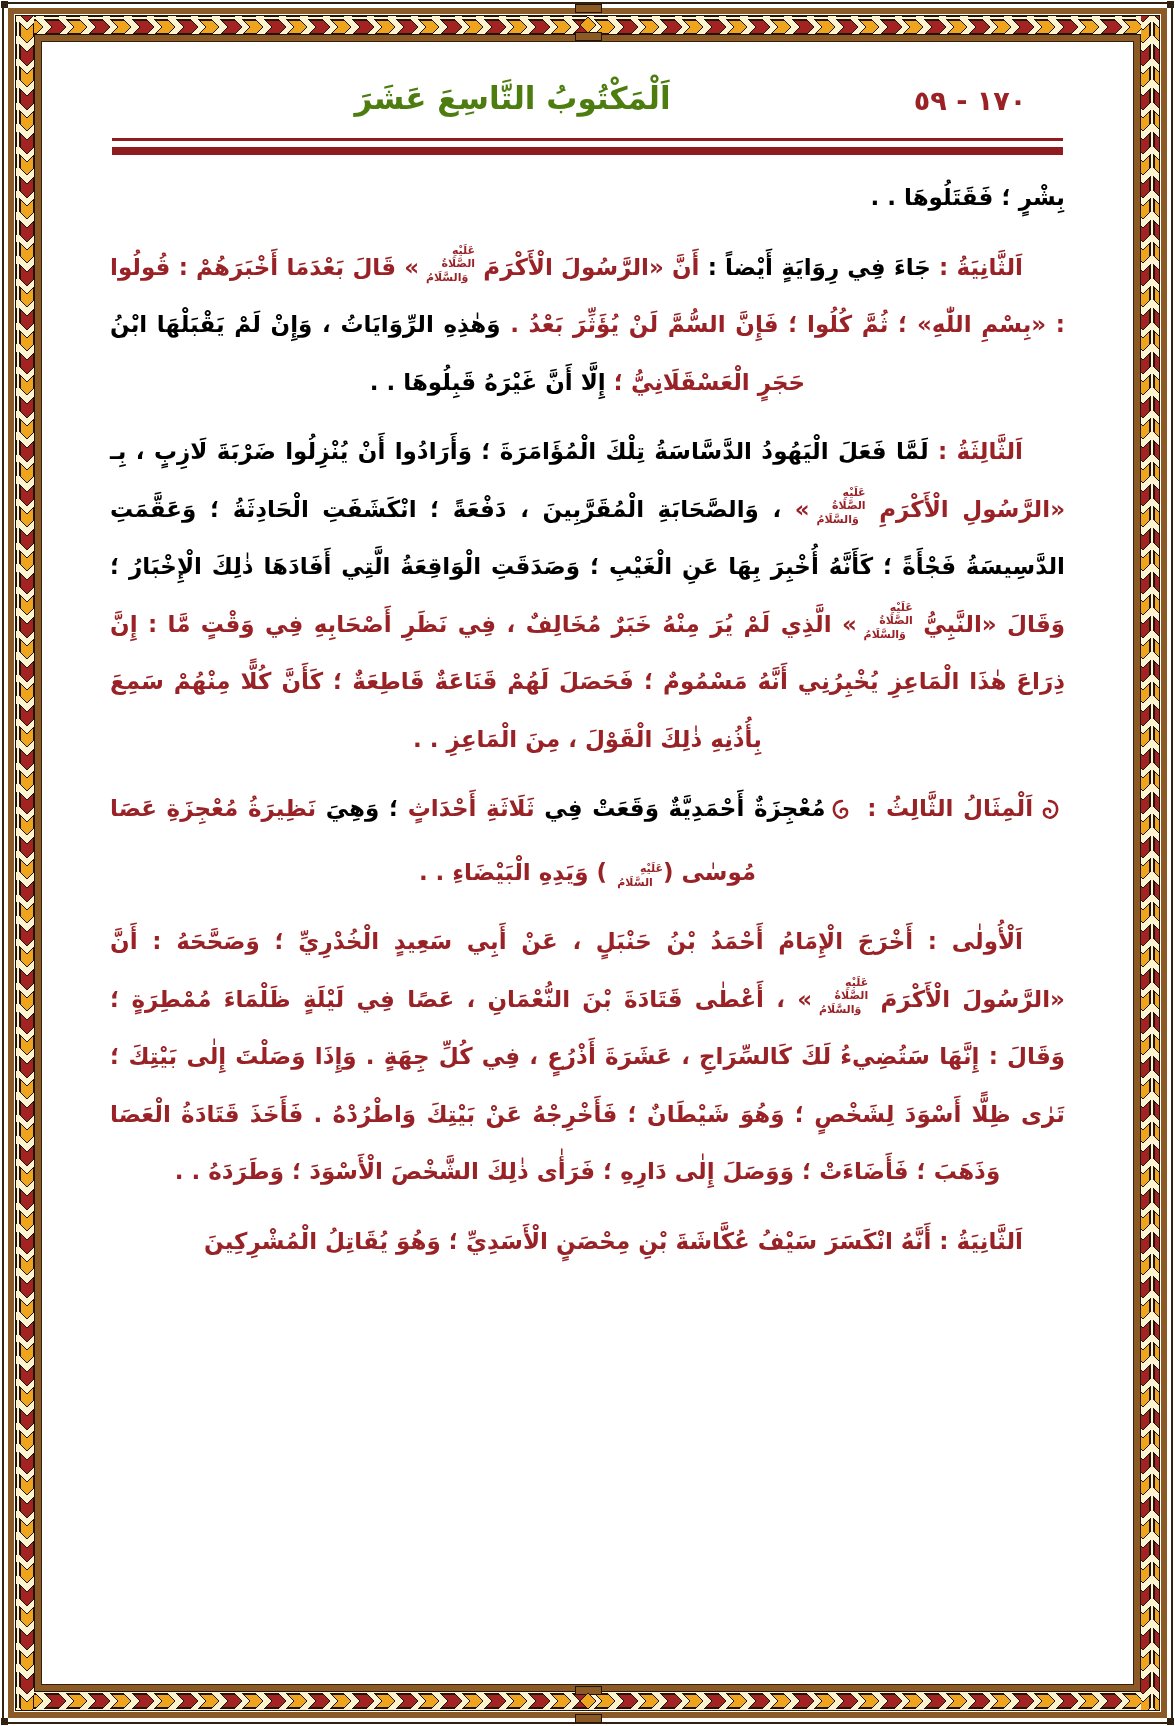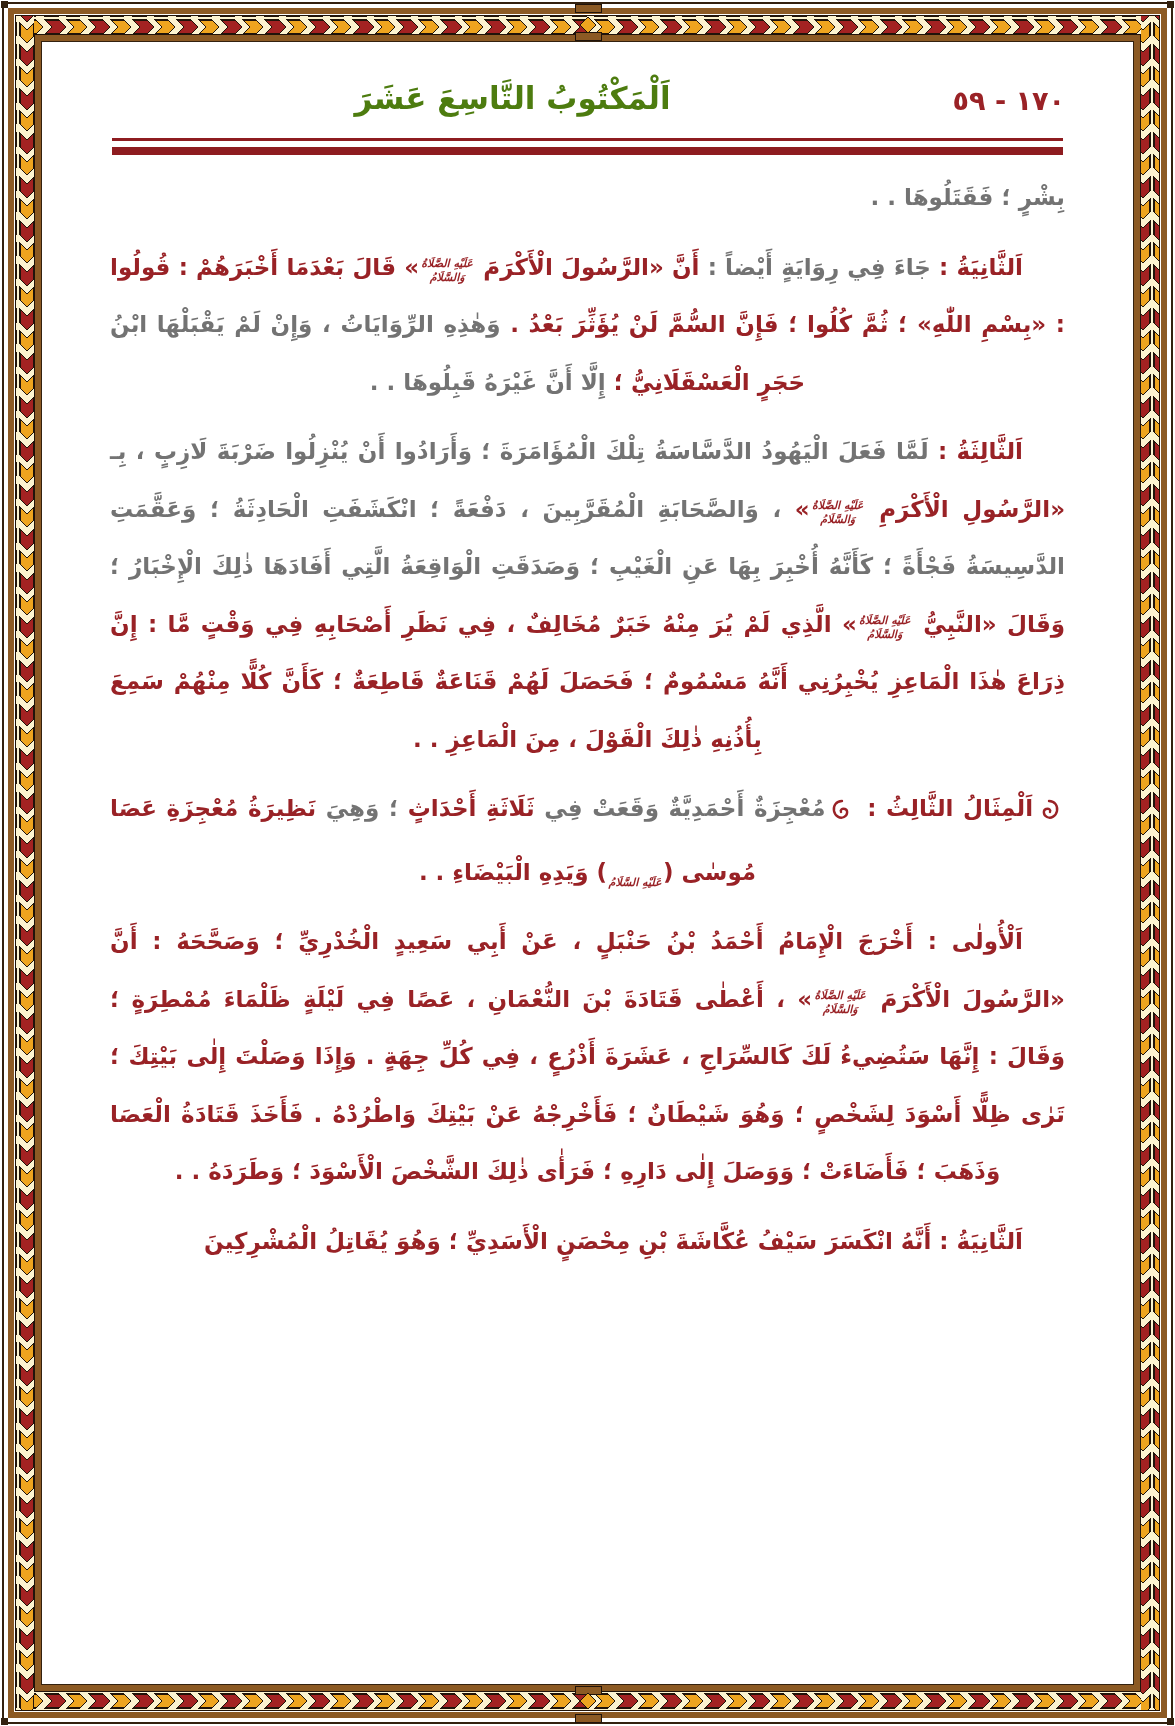--- a/index.html
+++ b/index.html
@@ -15,21 +15,21 @@
     position:absolute;
     top:44px;left:46px;right:46px;bottom:46px;
     z-index:2;
     padding:26px 64px 0 64px;
     overflow:hidden;
   }
   
   .header{display:flex;direction:rtl;align-items:flex-end;margin-top:10px;}
   .page-number{
     color:#9a2226;font-size:27px;font-weight:bold;
-    white-space:nowrap;letter-spacing:2px;min-width:190px;text-align:right;
+    white-space:nowrap;letter-spacing:2px;min-width:190px;text-align:center;
   }
   .title{
     flex:1;text-align:center;
     color:#4d7c0f;font-size:31px;font-weight:bold;margin:0;
   }
   .header-spacer{width:40px;}
   .double-rule{
     margin:22px 2px 0 2px;
     height:6px;
     border-top:3px solid #8e1c20;
@@ -42,32 +42,30 @@
     font-size:23px;
     font-weight:bold;
     line-height:2.5;
     text-align:justify;
     text-align-last:center;
   }
   .body-text p{margin:0 0 12px 0;text-indent:42px;}
   p.no-indent{text-indent:0;}
   p.last-right{text-align-last:right;}
   .t-red{color:#992226;}
-  .t-black{color:#737373;}
+  .t-black{color:#000000;}
   .sal{
     display:inline-block;
     width:56px;
     font-size:11px;
     line-height:1.2;
     color:#992226;
-    text-align:center;
     vertical-align:-6px;
     white-space:normal;
     text-indent:0;
-    font-style:italic;
   }
   .orn{display:inline-block;vertical-align:-6px;margin:0 4px;}
 </style>
 </head>
 <body>
 
 <div class="page">
 
   <svg class="frame-svg" width="1175" height="1726" viewBox="0 0 1175 1726" shape-rendering="crispEdges">
     <defs>

